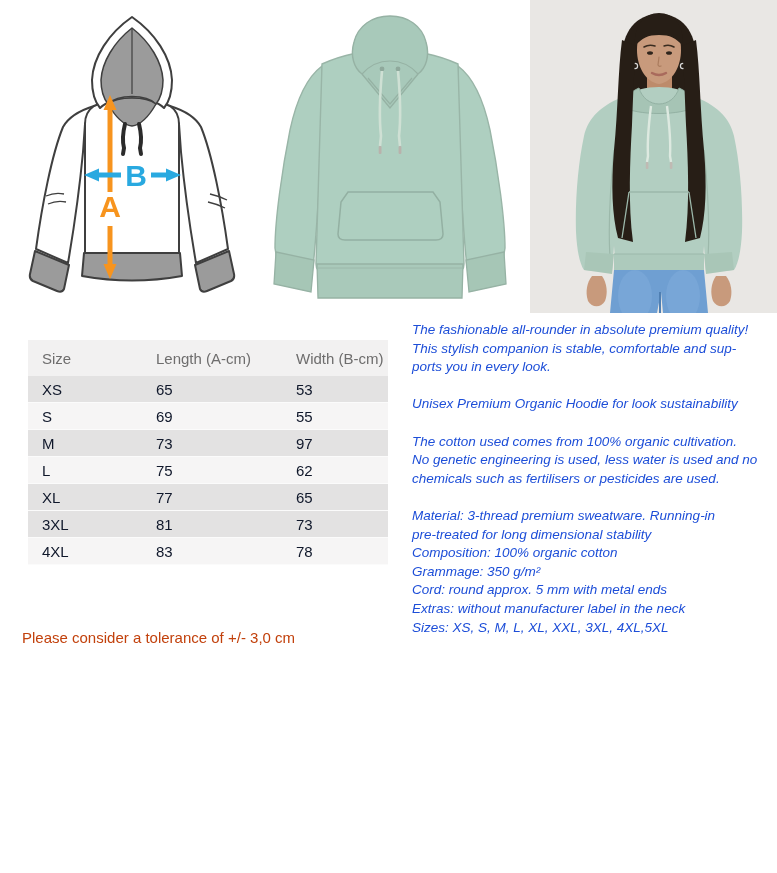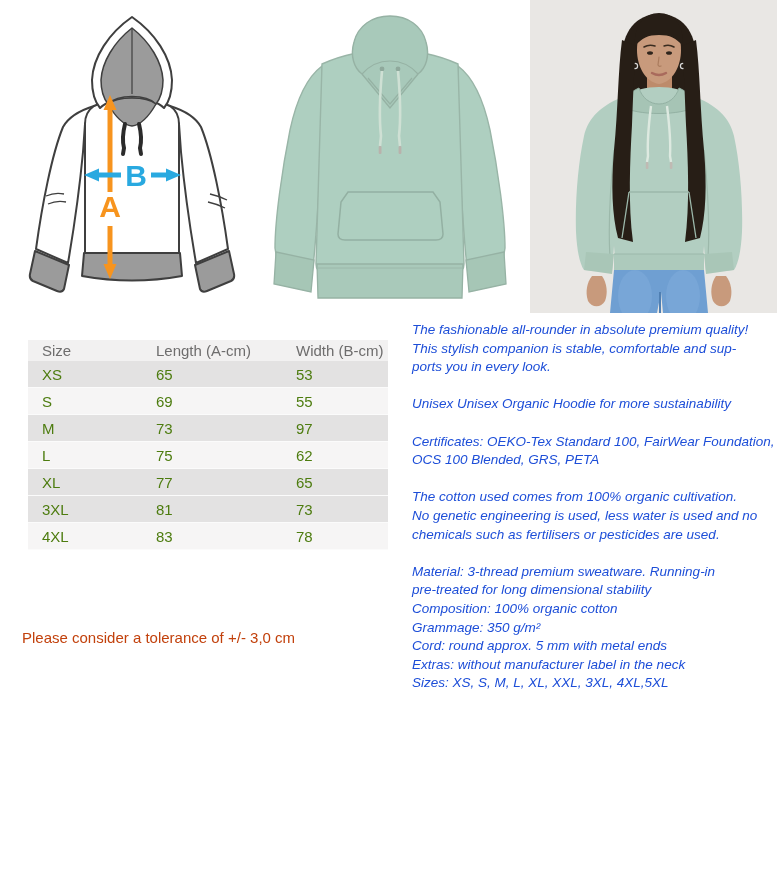--- a/index.html
+++ b/index.html
@@ -13,23 +13,23 @@
   .fig{position:absolute;}
   #fig-diagram{left:22px;top:12px;width:230px;height:292px;}
   #fig-flat{left:268px;top:8px;width:244px;height:298px;}
   #fig-model{left:530px;top:0;width:247px;height:313px;}
 
   .size-table-wrap{position:absolute;left:28px;top:340px;width:360px;}
   table.size-table{border-collapse:collapse;width:360px;table-layout:fixed;
     font-size:15px;}
   table.size-table th{
     background:#f2f1f1;color:#6e6d6d;font-weight:400;text-align:left;
-    height:21px;padding:0;}
+    height:36px;padding:0;}
   table.size-table td{
-    color:#4d7c0f;height:26px;padding:0;border-bottom:1px solid #fbfbfb;}
+    color:#0f172a;height:26px;padding:0;border-bottom:1px solid #fbfbfb;}
   table.size-table th:nth-child(1),table.size-table td:nth-child(1){width:114px;padding-left:14px;}
   table.size-table th:nth-child(2),table.size-table td:nth-child(2){width:140px;}
   table.size-table th:nth-child(3),table.size-table td:nth-child(3){width:92px;}
   tr.row-odd td{background:#e3e2e2;}
   tr.row-even td{background:#f6f5f5;}
 
   .tolerance{position:absolute;left:22px;top:629px;font-size:15px;color:#c2410c;}
 
   .description{position:absolute;left:412px;top:321px;width:360px;
     font-size:13.5px;line-height:18.6px;color:#1d4ed8;font-style:italic;}
@@ -212,19 +212,18 @@
             <td>78</td>
           </tr>
         </tbody>
     </table>
   </div>
 
   <div class="tolerance">Please consider a tolerance of +/- 3,0 cm</div>
 
   <div class="description">
       <p>The fashionable all-rounder in absolute premium quality!<br>This stylish companion is stable, comfortable and sup-<br>ports you in every look.</p>
-      <p>Unisex Unisex Organic Hoodie for more sustainability</p>
-      <p>Certificates: OEKO-Tex Standard 100, FairWear Foundation,<br>OCS 100 Blended, GRS, PETA</p>
+      <p>Unisex Premium Organic Hoodie for look sustainability</p>
       <p>The cotton used comes from 100% organic cultivation.<br>No genetic engineering is used, less water is used and no<br>chemicals such as fertilisers or pesticides are used.</p>
       <p>Material: 3-thread premium sweatware. Running-in<br>pre-treated for long dimensional stability<br>Composition: 100% organic cotton<br>Grammage: 350 g/m²<br>Cord: round approx. 5 mm with metal ends<br>Extras: without manufacturer label in the neck<br>Sizes: XS, S, M, L, XL, XXL, 3XL, 4XL,5XL</p>
     </div>
 
 </div>
 
 </body></html>

